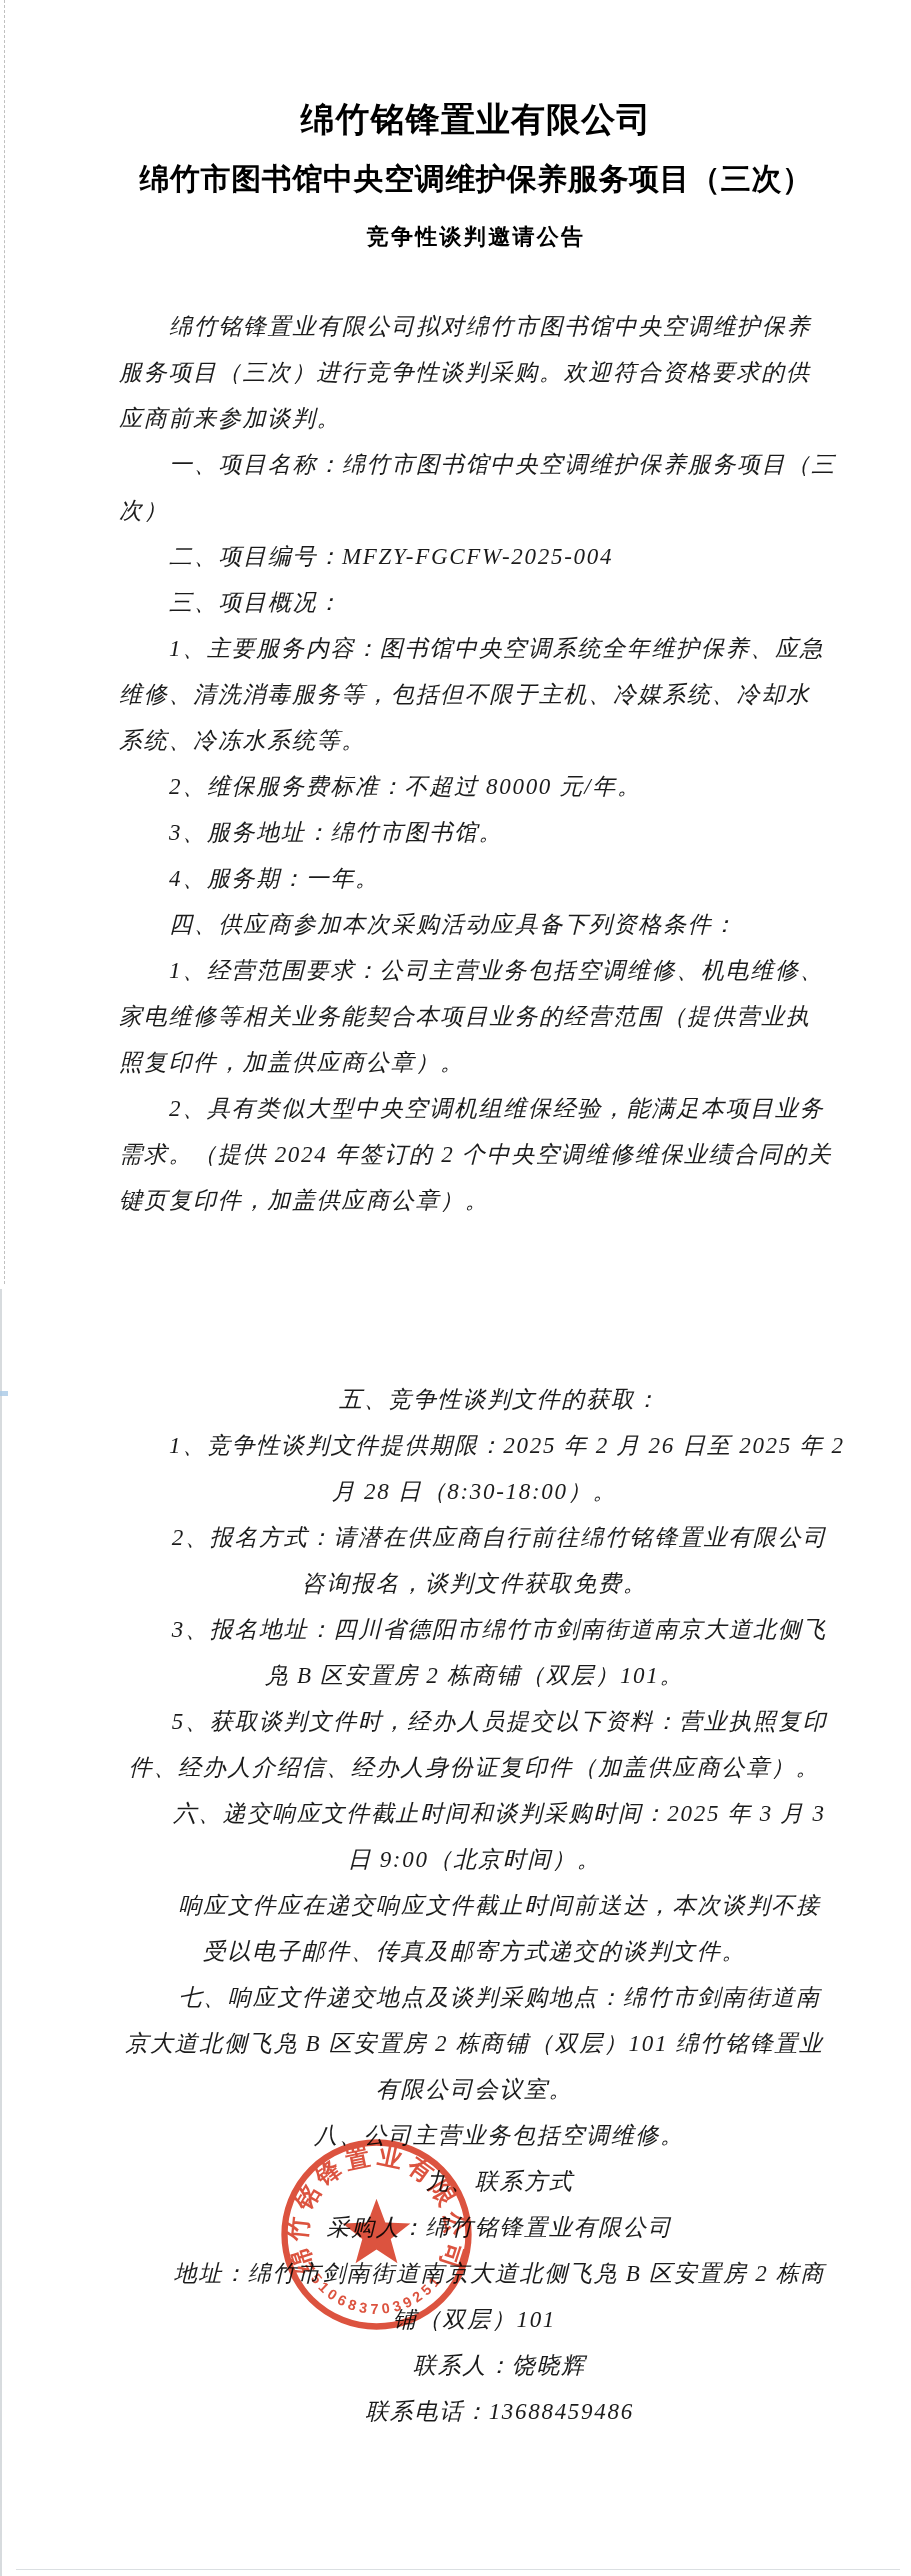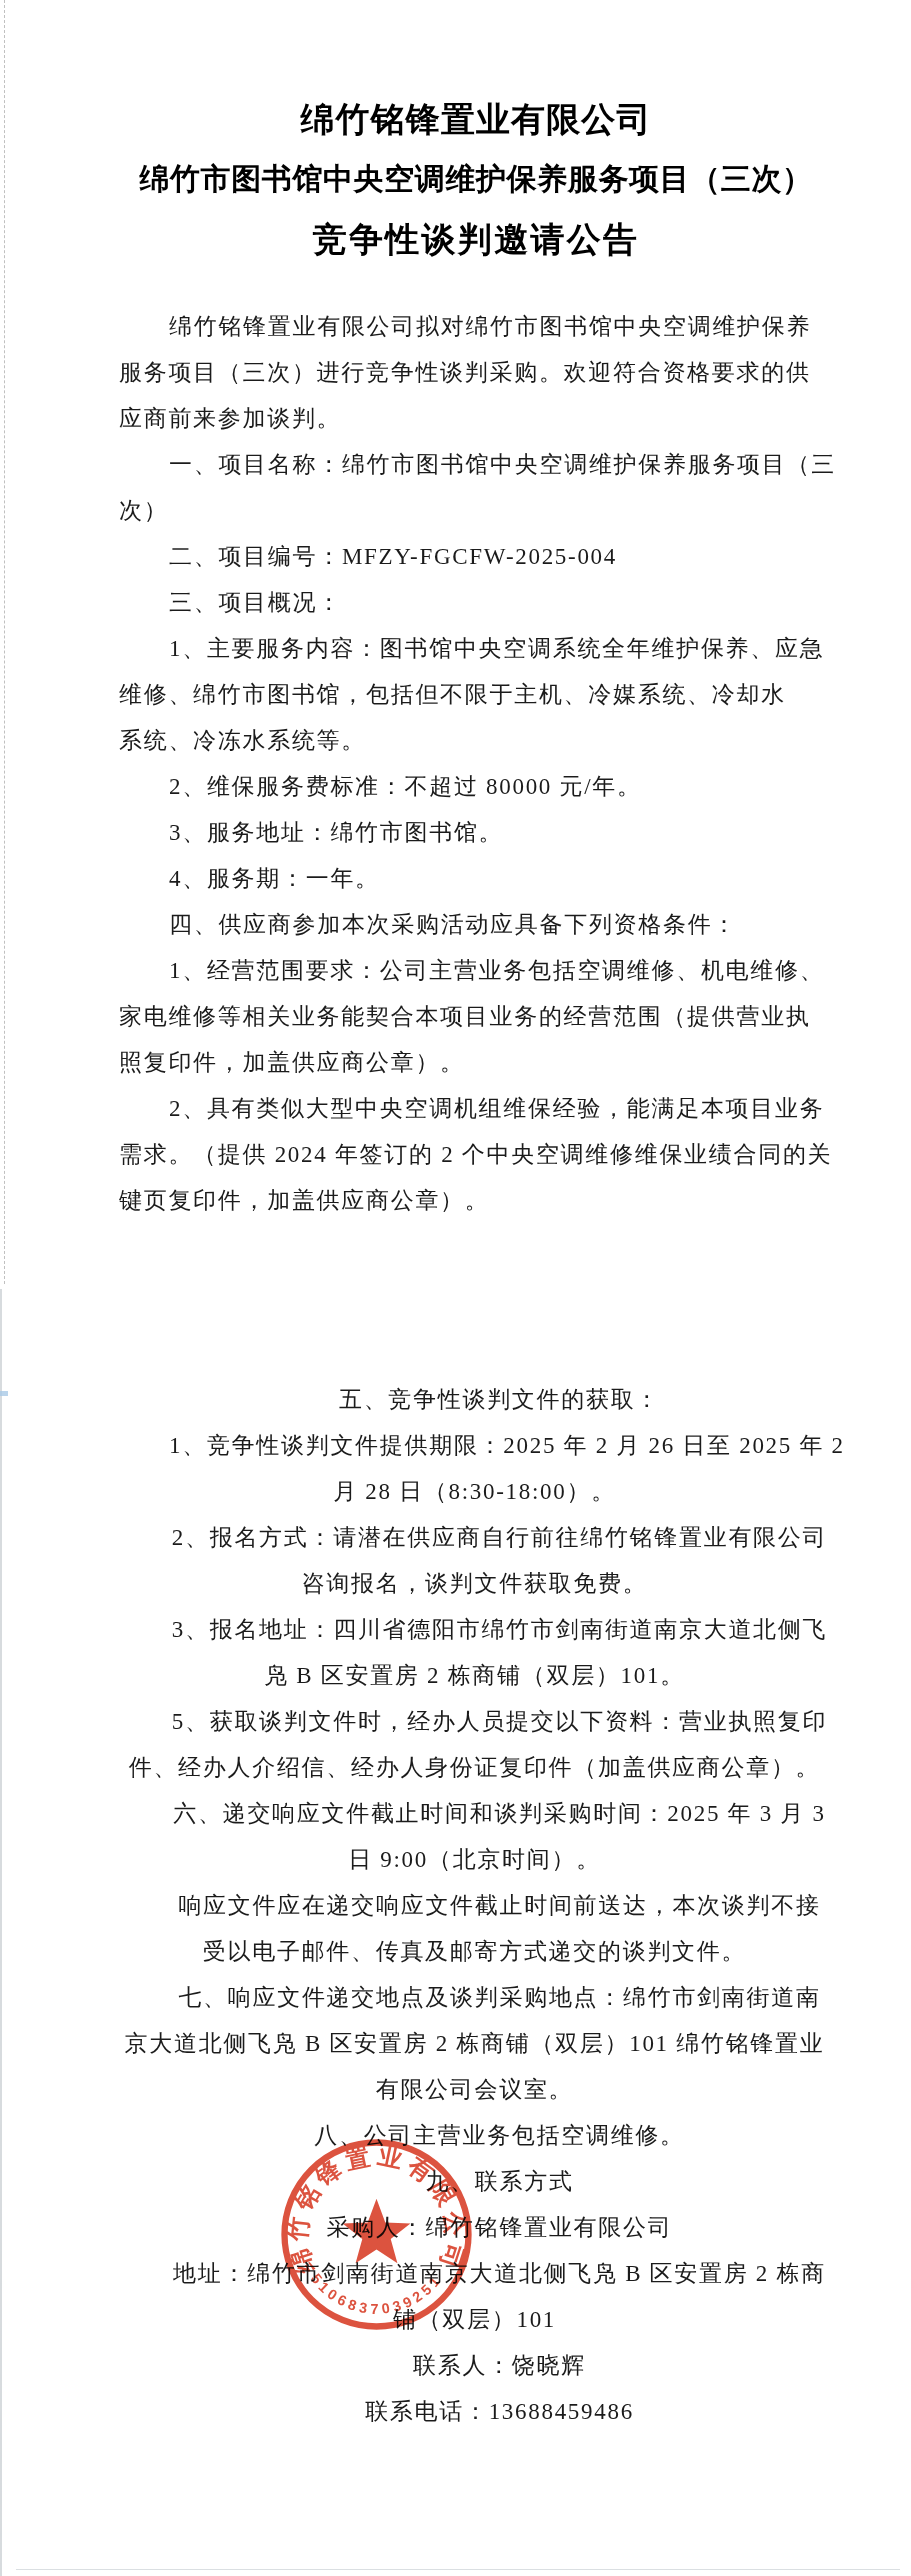--- a/index.html
+++ b/index.html
@@ -32,32 +32,32 @@
   .title-block{
     position:absolute;left:132px;top:89px;width:688px;
     text-align:center;
     font-family:"Liberation Sans","DejaVu Sans",sans-serif;
     font-weight:900;
     color:#000;
   }
   .title-line{height:60px;line-height:60px;white-space:nowrap;}
   .title-1{font-size:34px;letter-spacing:1.1px;}
   .title-2{font-size:30px;letter-spacing:0.6px;}
-  .title-3{font-size:34px;letter-spacing:2.3px;}
+  .title-3{font-size:22px;letter-spacing:2.3px;font-family:Liberation Mono, monospace;}
   
   .body-block{
     position:absolute;left:119px;width:711px;
     font-size:23px;
     letter-spacing:1.7px;
     color:#1b1b1b;
   }
   .body-p1{top:304px;}
   .body-p2{top:1377px;text-align:center;}
   .body-block .line{
-    height:46px;line-height:46px;white-space:nowrap;
+    height:46px;line-height:46px;white-space:nowrap;font-style:italic;
   }
   .body-block .line.ind{padding-left:50px;}
   
   .seal{
     position:absolute;left:273px;top:2131px;width:207px;height:207px;
     mix-blend-mode:multiply;
     opacity:.92;
     pointer-events:none;
   }
 </style>
@@ -77,21 +77,21 @@
 
 <div class="body-block body-p1">
     <div class="line ind">绵竹铭锋置业有限公司拟对绵竹市图书馆中央空调维护保养</div>
     <div class="line">服务项目（三次）进行竞争性谈判采购。欢迎符合资格要求的供</div>
     <div class="line">应商前来参加谈判。</div>
     <div class="line ind">一、项目名称：绵竹市图书馆中央空调维护保养服务项目（三</div>
     <div class="line">次）</div>
     <div class="line ind">二、项目编号：MFZY-FGCFW-2025-004</div>
     <div class="line ind">三、项目概况：</div>
     <div class="line ind">1、主要服务内容：图书馆中央空调系统全年维护保养、应急</div>
-    <div class="line">维修、绵竹市图书馆，包括但不限于主机、冷媒系统、冷却水</div>
+    <div class="line">维修、清洗消毒服务等，包括但不限于主机、冷媒系统、冷却水</div>
     <div class="line">系统、冷冻水系统等。</div>
     <div class="line ind">2、维保服务费标准：不超过 80000 元/年。</div>
     <div class="line ind">3、服务地址：绵竹市图书馆。</div>
     <div class="line ind">4、服务期：一年。</div>
     <div class="line ind">四、供应商参加本次采购活动应具备下列资格条件：</div>
     <div class="line ind">1、经营范围要求：公司主营业务包括空调维修、机电维修、</div>
     <div class="line">家电维修等相关业务能契合本项目业务的经营范围（提供营业执</div>
     <div class="line">照复印件，加盖供应商公章）。</div>
     <div class="line ind">2、具有类似大型中央空调机组维保经验，能满足本项目业务</div>
     <div class="line">需求。（提供 2024 年签订的 2 个中央空调维修维保业绩合同的关</div>

